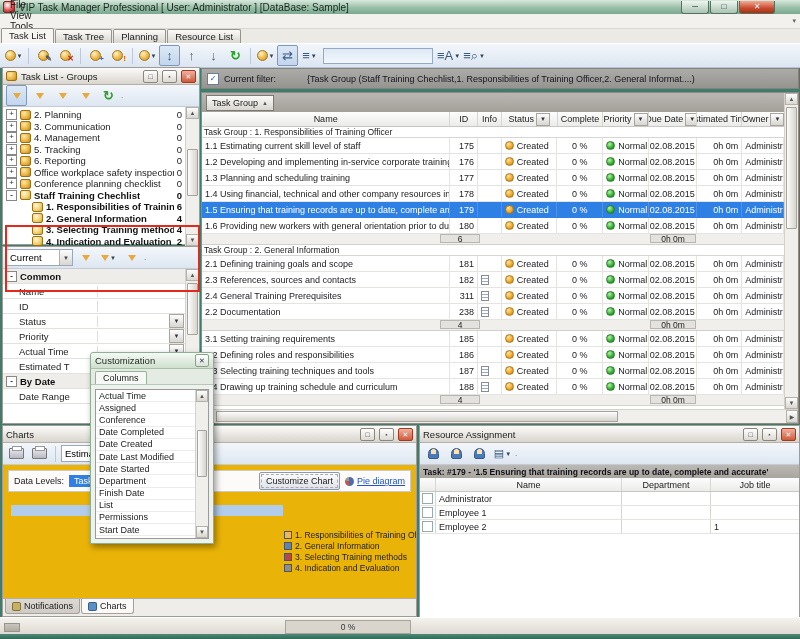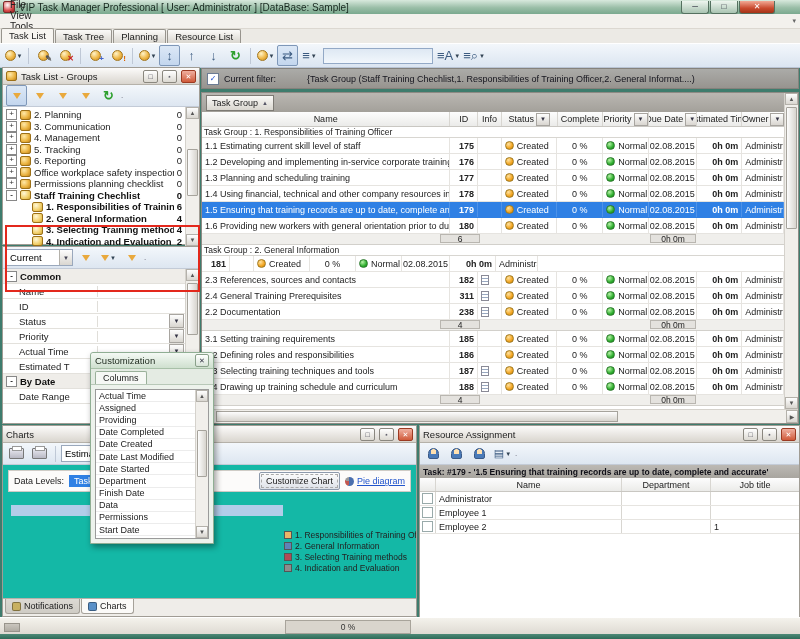--- a/index.html
+++ b/index.html
@@ -87,33 +87,33 @@
   .groupbar{height:19px;background:linear-gradient(#bab7b2,#a3a09a);display:flex;align-items:center;padding:0 4px;}
   .gchip{height:14px;border:1px solid #7d7a74;background:linear-gradient(#fbfaf8,#d9d6cf);font-size:9px;display:flex;align-items:center;gap:4px;padding:0 5px;color:#222;}
   .gchip .sort{font-size:6px;color:#556;}
   .thead{height:14px;display:flex;background:linear-gradient(#fdfdfd,#ebebe9);border-bottom:1px solid #c9c7c2;font-size:9px;color:#222;}
   .th{display:flex;align-items:center;justify-content:center;border-right:1px solid #d8d6d1;box-sizing:border-box;gap:2px;white-space:nowrap;overflow:hidden;}
   .hdd{width:12px;height:11px;background:linear-gradient(#fdfdfd,#d9d6d0);border:1px solid #a8a5a0;font-size:6px;display:flex;align-items:center;justify-content:center;color:#334;flex:none;}
   .c-name{width:250px;}  .c-id{width:28px;} .c-info{width:24px;} .c-status{width:56px;} .c-complete{width:46px;} .c-priority{width:46px;} .c-due{width:48px;} .c-est{width:46px;} .c-owner{width:42px;border-right:none;}
   .grouphdr{height:10px;display:flex;align-items:center;font-size:8.5px;color:#222;border-bottom:1px solid #d8d6d1;padding-left:2px;background:#fff;}
   .trowt{height:15px;display:flex;font-size:9px;color:#222;border-bottom:1px solid #e6e4e0;}
   .td{display:flex;align-items:center;border-right:1px solid #e6e4e0;box-sizing:border-box;padding:0 3px;white-space:nowrap;overflow:hidden;}
-  .td.center{justify-content:center;} .td.right{justify-content:flex-end;font-weight:bold;}
+  .td.center{justify-content:center;} .td.right{justify-content:flex-end;}
   .trowt.sel{background:#2f80e4;color:#fff;border-bottom-color:#2f80e4;}
   .trowt.sel .td{border-right-color:#4d92e8;}
   .dot{width:9px;height:9px;border-radius:50%;flex:none;margin-right:3px;box-sizing:border-box;}
   .dot.created{background:radial-gradient(circle at 35% 30%,#ffe2a0,#f2a41f 60%,#bf7b0d);border:1px solid #a07a20;}
   .dot.normal{background:radial-gradient(circle at 35% 30%,#b8f2a8,#2eae2e 60%,#177e17;);border:1px solid #2b7a2b;background:radial-gradient(circle at 35% 30%,#b8f2a8,#2eae2e 60%,#177e17);}
   .note{width:8px;height:10px;background:repeating-linear-gradient(#fff,#fff 2px,#98a8c0 2px,#98a8c0 3px);border:1px solid #8a8a96;box-sizing:border-box;}
   .gfoot{height:10px;background:#f0efec;border-bottom:1px solid #d2d0cb;position:relative;font-size:8.5px;color:#222;}
   .sumbox{position:absolute;top:0;height:9px;background:#e4e2de;border:1px solid #b9b6b0;box-sizing:border-box;display:flex;align-items:center;justify-content:center;font-size:8.5px;}
 
   
   #charts-panel{left:2px;top:425px;width:415px;height:192px;display:flex;flex-direction:column;}
-  .chcontent{flex:1;position:relative;background:#14b8a6;overflow:hidden;}
+  .chcontent{flex:1;position:relative;background:#eab308;overflow:hidden;}
   .dlrow{position:absolute;left:5px;top:5px;right:5px;height:22px;border:1px solid #cfccc6;background:#fcfbfa;display:flex;align-items:center;gap:5px;padding:0 5px;box-sizing:border-box;font-size:9px;color:#222;}
   .dlchip{background:#2f80e4;color:#fff;padding:1px 5px;font-size:9px;}
   .custbtn{margin-left:auto;height:16px;border:1px solid #8d9aac;border-radius:2px;background:linear-gradient(#fdfdfd,#dde1e8);font-size:9px;display:flex;align-items:center;padding:0 6px;color:#222;outline:1px dashed #aaa;outline-offset:-3px;}
   .pielink{color:#2255cc;text-decoration:underline;font-size:9px;display:flex;align-items:center;gap:3px;}
   .pieicon{width:9px;height:9px;border-radius:50%;background:conic-gradient(#4a6fae 0 55%,#c2564f 55% 80%,#999 80%);flex:none;}
   .cbar{position:absolute;left:8px;top:40px;width:272px;height:11px;background:#b2cde9;}
   .cbarlbl{position:absolute;left:112px;top:68px;font-size:9px;color:#333;}
   .legend{position:absolute;left:281px;top:64px;font-size:8.5px;color:#222;}
   .litem{display:flex;align-items:center;gap:3px;height:11px;white-space:nowrap;}
   .lsw{width:8px;height:8px;border:1px solid #555;box-sizing:border-box;flex:none;}
@@ -316,21 +316,21 @@
           </div>
           <div class="trow" style="padding-left: 3px;">
             <div class="expbox">+</div>
             <div class="fold"></div>
             <span class="lbl">Office workplace safety inspection checklis</span>
             <span class="cnt">0</span>
           </div>
           <div class="trow" style="padding-left: 3px;">
             <div class="expbox">+</div>
             <div class="fold"></div>
-            <span class="lbl">Permissions planning checklist</span>
+            <span class="lbl">Conference planning checklist</span>
             <span class="cnt">0</span>
           </div>
           <div class="trow bold" style="padding-left: 3px;">
             <div class="expbox">-</div>
             <div class="fold sel"></div>
             <span class="lbl">Staff Training Chechlist</span>
             <span class="cnt">0</span>
           </div>
           <div class="trow bold" style="padding-left: 17px;">
             <div class="expnone"></div>
@@ -594,20 +594,21 @@
               <div class="td c-due center">02.08.2015</div>
               <div class="td c-est right">0h 0m</div>
               <div class="td c-owner">Administrator</div>
             </div>
             <div class="gfoot">
               <div class="sumbox" style="left: 238px; width: 40px;">6</div>
               <div class="sumbox" style="left: 448px; width: 46px;">0h 0m</div>
             </div>
             <div class="grouphdr">Task Group : 2. General Information</div>
             <div class="trowt">
+              <div class="td c-name">2.1 Defining training goals and scope</div>
               <div class="td c-id right">181</div>
               <div class="td c-info"></div>
               <div class="td c-status">
                 <div class="dot created"></div>
                 <span>Created</span>
               </div>
               <div class="td c-complete center">0 %</div>
               <div class="td c-priority">
                 <div class="dot normal"></div>
                 <span>Normal</span>
@@ -928,28 +929,28 @@
       <span>Customization</span>
       <div class="custclose">✕</div>
     </div>
     <div class="custtabs">
       <div class="custtab">Columns</div>
     </div>
     <div class="custlist">
       <div class="citems" id="cust-items">
           <div class="citem">Actual Time</div>
           <div class="citem">Assigned</div>
-          <div class="citem">Providing</div>
+          <div class="citem">Conference</div>
           <div class="citem">Date Completed</div>
           <div class="citem">Date Created</div>
           <div class="citem">Date Last Modified</div>
           <div class="citem">Date Started</div>
           <div class="citem">Department</div>
           <div class="citem">Finish Date</div>
-          <div class="citem">Data</div>
+          <div class="citem">List</div>
           <div class="citem">Permissions</div>
           <div class="citem">Start Date</div>
           <div class="citem">Task Group</div>
         </div>
       <div class="vscroll" style="width:12px;">
         <div class="sbtn">▲</div>
         <div class="strack">
             <div class="sthumb" style="top:28px;height:45px;"></div>
           </div>
         <div class="sbtn">▼</div>

